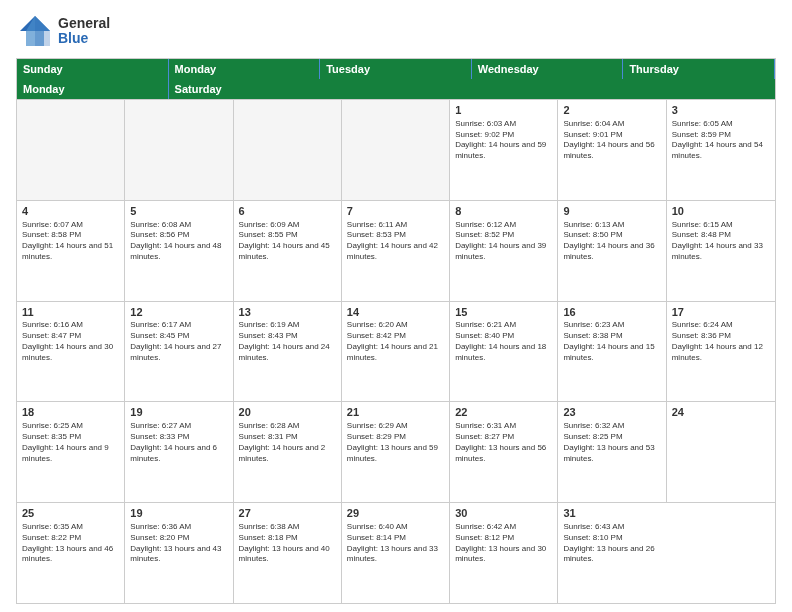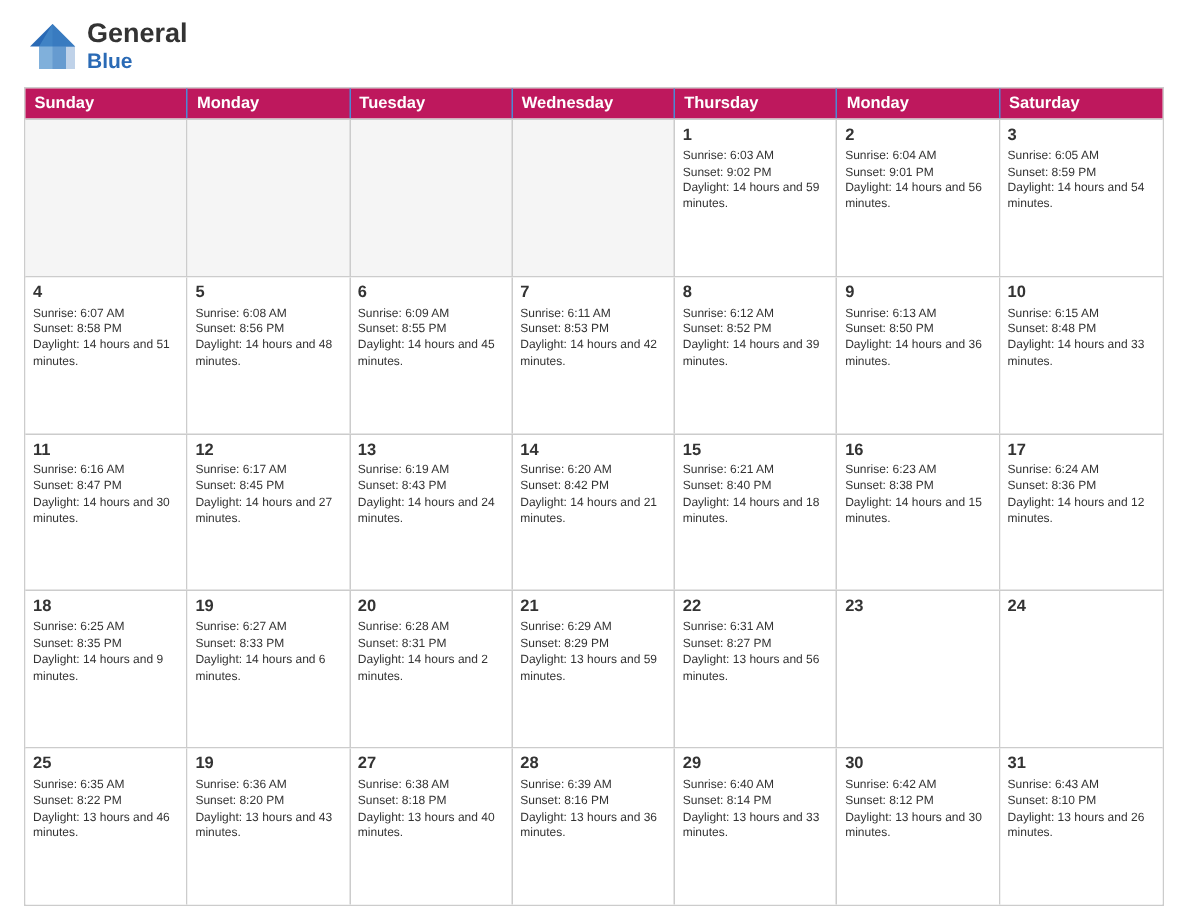--- a/index.html
+++ b/index.html
@@ -27,21 +27,21 @@
       display: flex;
       align-items: center;
       gap: 4px;
     }
     .logo-text {
       display: flex;
       flex-direction: column;
       line-height: 1.1;
     }
     .logo-general {
-      font-size: 18px;
+      font-size: 14px;
       font-weight: bold;
       color: #333;
     }
     .logo-blue {
       font-size: 14px;
       font-weight: bold;
       color: #2a6ab5;
     }
     .title-section {
       text-align: right;
@@ -57,22 +57,22 @@
       color: #555;
     }
     .calendar {
       flex: 1;
       display: flex;
       flex-direction: column;
       border: 1px solid #ccc;
     }
     .cal-header {
       display: grid;
-      grid-template-columns: repeat(7, 1fr);
-      background: #be185d;
+      grid-template-columns: repeat(5, 1fr);
+      background: #15803d;
     }
     .cal-header-cell {
       color: #fff;
       font-size: 11px;
       font-weight: bold;
       padding: 4px 6px;
       border-right: 1px solid #4a8ad5;
       text-align: left;
     }
     .cal-header-cell:last-child { border-right: none; }
@@ -240,41 +240,38 @@
           <div class="cal-cell">
             <span class="day-num">21</span>
             <div class="cell-text">Sunrise: 6:29 AM<br>Sunset: 8:29 PM<br>Daylight: 13 hours and 59 minutes.</div>
           </div>
           <div class="cal-cell">
             <span class="day-num">22</span>
             <div class="cell-text">Sunrise: 6:31 AM<br>Sunset: 8:27 PM<br>Daylight: 13 hours and 56 minutes.</div>
           </div>
           <div class="cal-cell">
             <span class="day-num">23</span>
+            <div class="cell-text">Sunrise: 6:32 AM<br>Sunset: 8:25 PM<br>Daylight: 13 hours and 53 minutes.</div>
           </div>
           <div class="cal-cell">
             <span class="day-num">24</span>
           </div>
         </div>
         <div class="cal-row">
           <div class="cal-cell">
             <span class="day-num">25</span>
             <div class="cell-text">Sunrise: 6:35 AM<br>Sunset: 8:22 PM<br>Daylight: 13 hours and 46 minutes.</div>
           </div>
           <div class="cal-cell">
             <span class="day-num">19</span>
             <div class="cell-text">Sunrise: 6:36 AM<br>Sunset: 8:20 PM<br>Daylight: 13 hours and 43 minutes.</div>
           </div>
           <div class="cal-cell">
             <span class="day-num">27</span>
             <div class="cell-text">Sunrise: 6:38 AM<br>Sunset: 8:18 PM<br>Daylight: 13 hours and 40 minutes.</div>
-          </div>
-          <div class="cal-cell">
-            <span class="day-num">28</span>
-            <div class="cell-text">Sunrise: 6:39 AM<br>Sunset: 8:16 PM<br>Daylight: 13 hours and 36 minutes.</div>
           </div>
           <div class="cal-cell">
             <span class="day-num">29</span>
             <div class="cell-text">Sunrise: 6:40 AM<br>Sunset: 8:14 PM<br>Daylight: 13 hours and 33 minutes.</div>
           </div>
           <div class="cal-cell">
             <span class="day-num">30</span>
             <div class="cell-text">Sunrise: 6:42 AM<br>Sunset: 8:12 PM<br>Daylight: 13 hours and 30 minutes.</div>
           </div>
           <div class="cal-cell">

